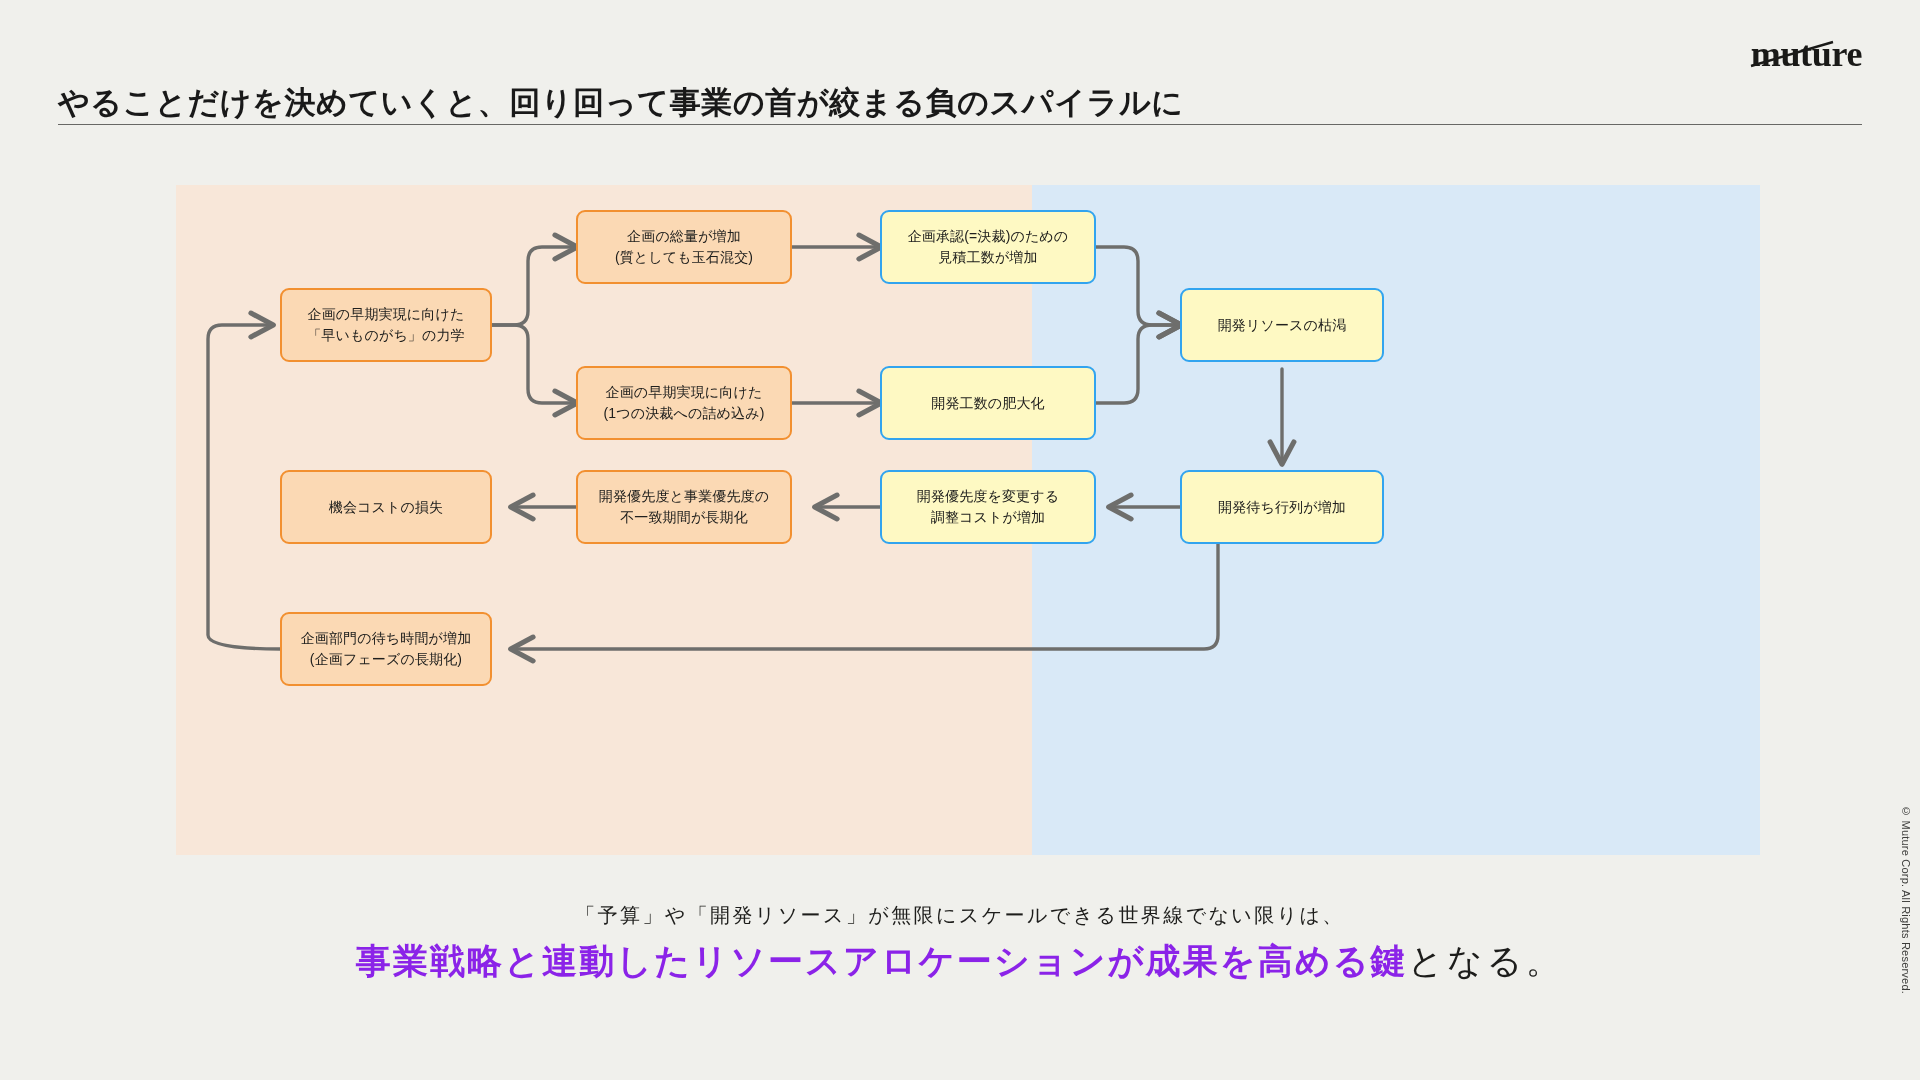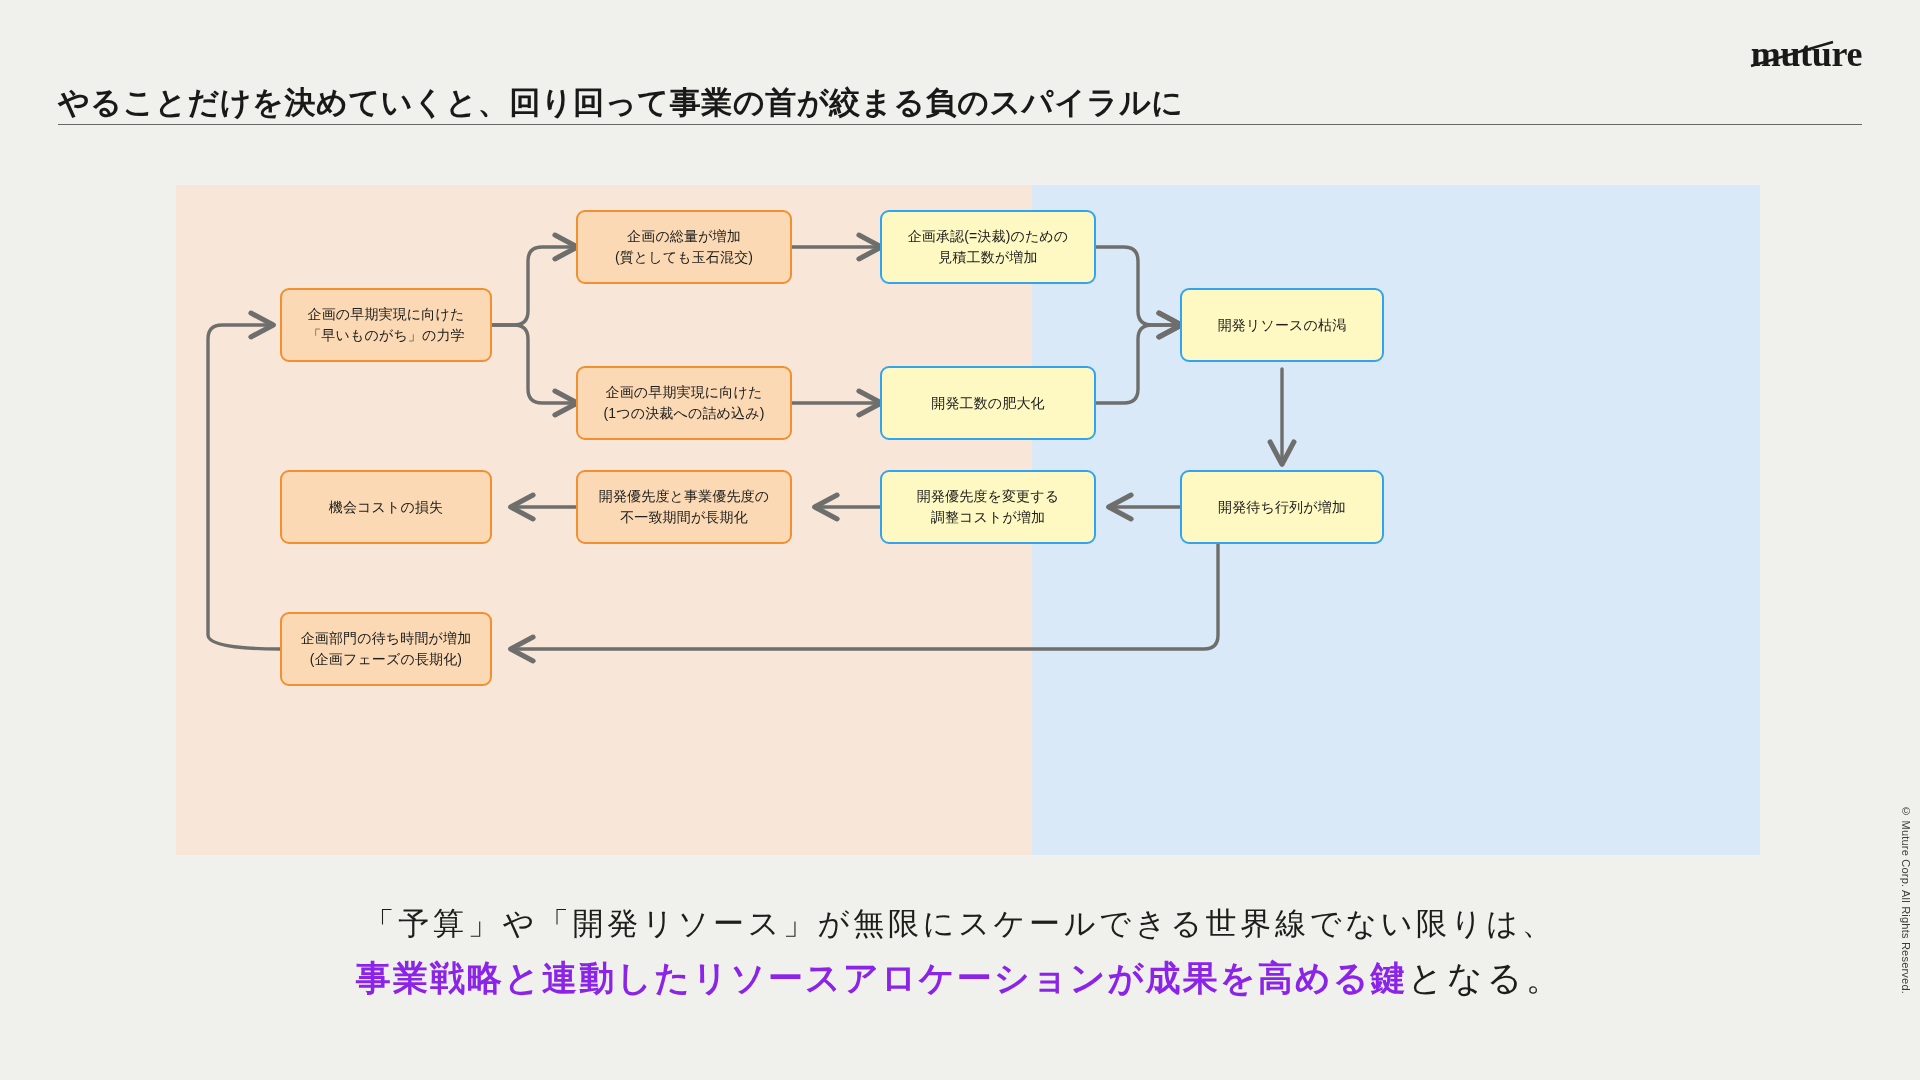--- a/index.html
+++ b/index.html
@@ -59,21 +59,21 @@
   .node.plan{background:#fbd9b4;border:2.5px solid #f29030;}
   .node.dev {background:#fef9c3;border:2.5px solid #32a4ef;justify-content:center;}
   .node span{display:block;}
 
   
   .caption{
     position:absolute;left:0;right:0;top:900px;
     text-align:center;
   }
   .cap-l1{
-    font-size:31px;letter-spacing:.12em;color:#1d1d1b;
+    font-size:20px;letter-spacing:.12em;color:#1d1d1b;
     line-height:1.55;font-weight:400;
   }
   .cap-l2{
     font-size:35px;letter-spacing:.06em;line-height:1.5;
     font-weight:700;color:#1d1d1b;margin-top:4px;text-align:center;
   }
   .cap-hl{color:#8b23e8;}
   .cap-tail{font-weight:400;letter-spacing:.1em;}
 
   .copyright{

